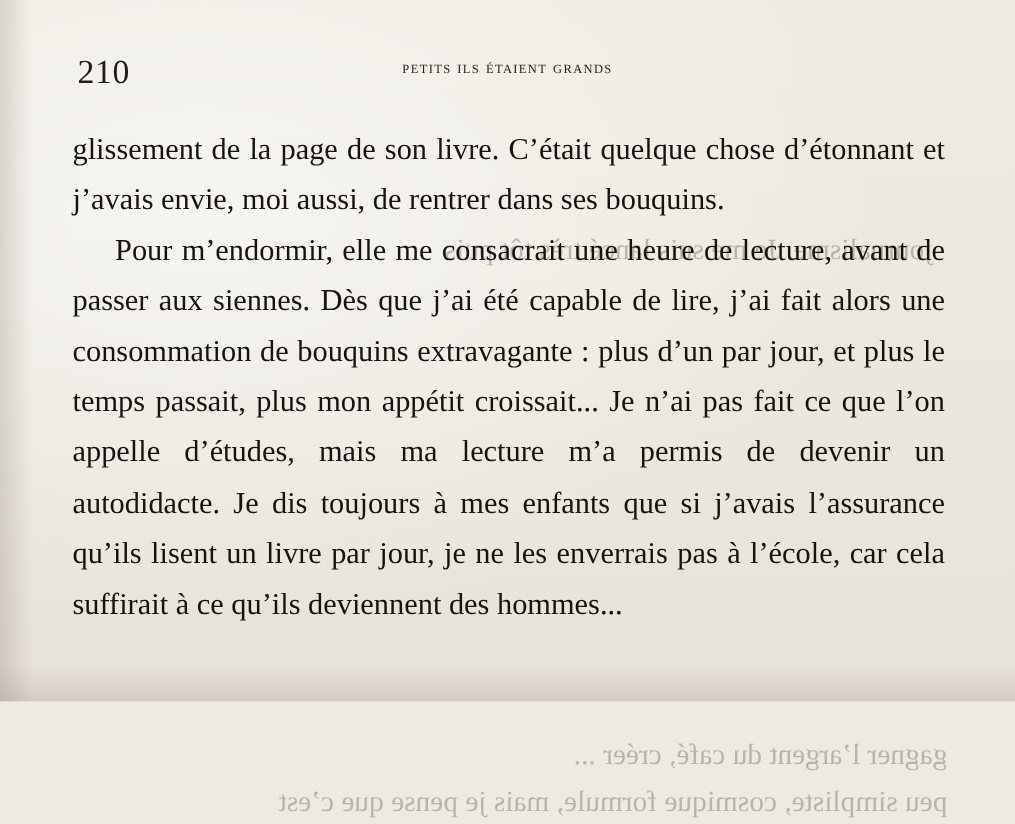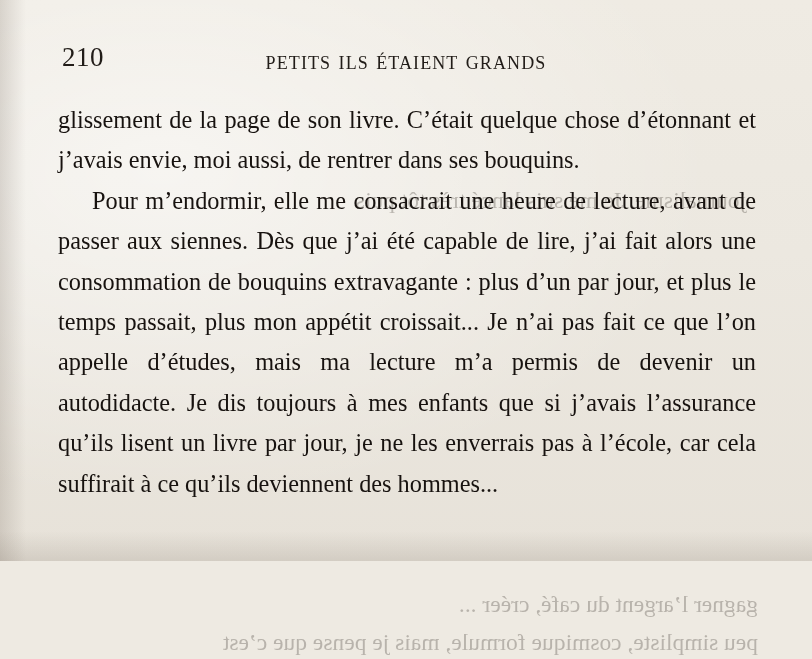--- a/index.html
+++ b/index.html
@@ -37,21 +37,21 @@
     font-size: 27px;
     letter-spacing: 0.5px;
     color: #211c18;
   }
   .running-title {
     position: absolute;
     left: 0;
     right: 0;
     top: 25px;
     text-align: center;
-    font-size: 25px;
+    font-size: 14px;
     letter-spacing: 1.1px;
     color: #211c18;
     font-variant: small-caps;
     text-transform: lowercase;
   }
   .body-text {
     position: absolute;
     left: 58px;
     top: 100px;
     width: 698px;

